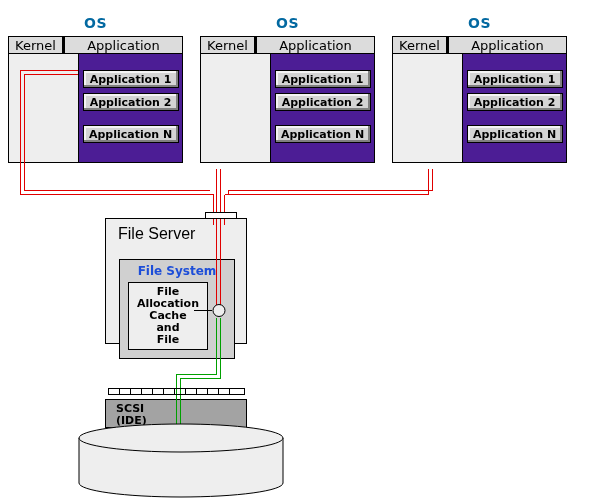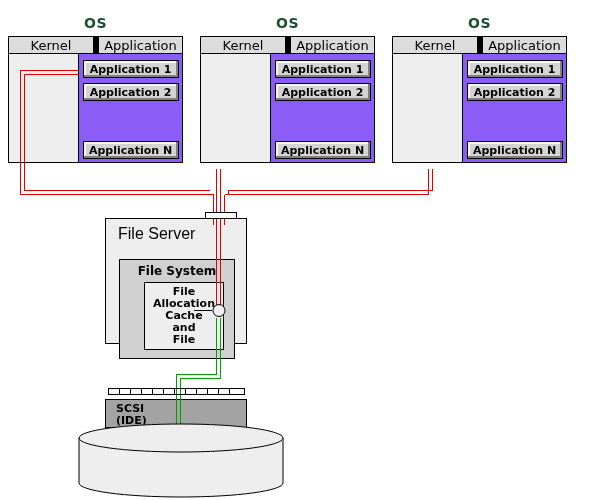--- a/index.html
+++ b/index.html
@@ -7,74 +7,74 @@
     width:600px;height:500px;position:relative;background:#ffffff;
     font-family:"DejaVu Sans","Liberation Sans",sans-serif;
     -webkit-font-smoothing:none;
   }
   .stage{position:absolute;left:0;top:0;width:600px;height:500px;overflow:hidden;}
 
   
   .os-group{position:absolute;}
   .os-label{
     position:absolute;top:0;left:0;width:100%;
-    text-align:center;font-size:14px;font-weight:bold;color:#14532d;
+    text-align:center;font-size:14px;font-weight:bold;color:#0369a1;
     letter-spacing:0.5px;line-height:18px;
   }
   .os-box{
     position:absolute;left:0;top:22px;width:100%;
     border:1px solid #000;background:#eeeeee;box-sizing:border-box;
   }
   .os-head{
     display:flex;height:17px;border-bottom:1px solid #000;box-sizing:border-box;
     background:#dcdcdc;
   }
   .os-head .cell{
     display:flex;align-items:center;justify-content:center;
     font-size:13px;font-weight:normal;color:#000;box-sizing:border-box;
     line-height:13px;
   }
-  .os-head .kernel-cell{width:90px;border-right:6px solid #000000;}
+  .os-head .kernel-cell{width:56px;border-right:3px solid #000000;}
   .os-head .app-cell{flex:1;}
   .os-body{display:flex;height:108px;box-sizing:border-box;}
   .kernel-col{width:70px;border-right:1px solid #000;box-sizing:border-box;background:#eeeeee;}
-  .app-col{flex:1;box-sizing:border-box;background:#8b5cf6;position:relative;padding-top:6px;}
+  .app-col{flex:1;box-sizing:border-box;background:#4c1d95;position:relative;padding-top:16px;}
 
   .app-btn{
     margin:0 auto 5px auto;width:96px;height:18px;
     background:#d4d4d4;color:#000;font-size:11px;font-weight:bold;
     display:flex;align-items:center;justify-content:center;
     border:1px solid #000;
     box-shadow:inset -2px -2px 0 0 #808080, inset 2px 2px 0 0 #f4f4f4;
     box-sizing:border-box;line-height:11px;
   }
-  .app-btn.last{margin-top:40px;}
+  .app-btn.last{margin-top:14px;}
 
   
   .file-server{
     position:absolute;left:105px;top:218px;width:142px;height:126px;
     border:1px solid #000;background:#eeeeee;box-sizing:border-box;
   }
   .fs-title{
     position:absolute;left:12px;top:6px;font-size:16px;color:#000;
     font-family:"Liberation Sans",sans-serif;line-height:18px;
   }
   .file-system{
     position:absolute;left:13px;top:40px;width:116px;height:100px;
     border:1px solid #000;background:#d0d0d0;box-sizing:border-box;
   }
   .fsys-title{
     position:absolute;left:0;top:4px;width:100%;text-align:center;
-    font-size:12px;font-weight:bold;color:#000000;line-height:14px;
+    font-size:12px;font-weight:bold;color:#1d4ed8;line-height:14px;
   }
   .fat-box{
     position:absolute;left:8px;top:22px;width:80px;height:68px;
     border:1px solid #000;background:#eeeeee;box-sizing:border-box;
     display:flex;flex-direction:column;align-items:center;justify-content:center;
-    font-size:11px;font-weight:bold;color:#000;line-height:12px;text-align:center;margin-left:16px;
+    font-size:11px;font-weight:bold;color:#000;line-height:12px;text-align:center;
   }
   .fat-box span{display:block;}
 
   
   .scsi-box{
     position:absolute;left:105px;top:399px;width:142px;height:29px;
     border:1px solid #000;background:#a3a3a3;box-sizing:border-box;
   }
   .scsi-text{
     position:absolute;left:10px;top:3px;font-size:11px;font-weight:bold;

